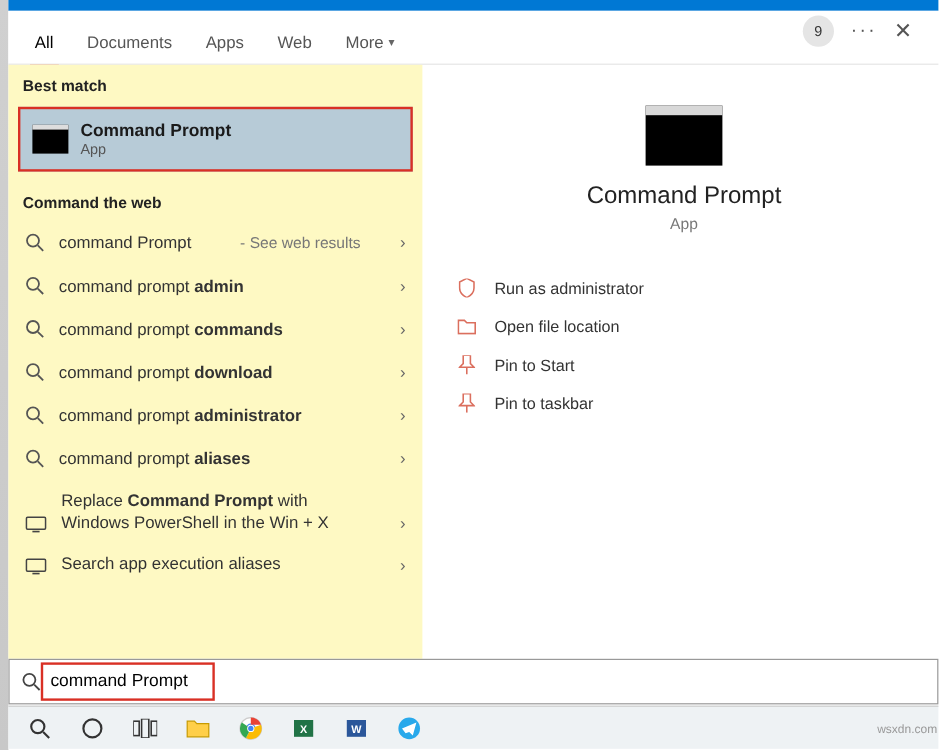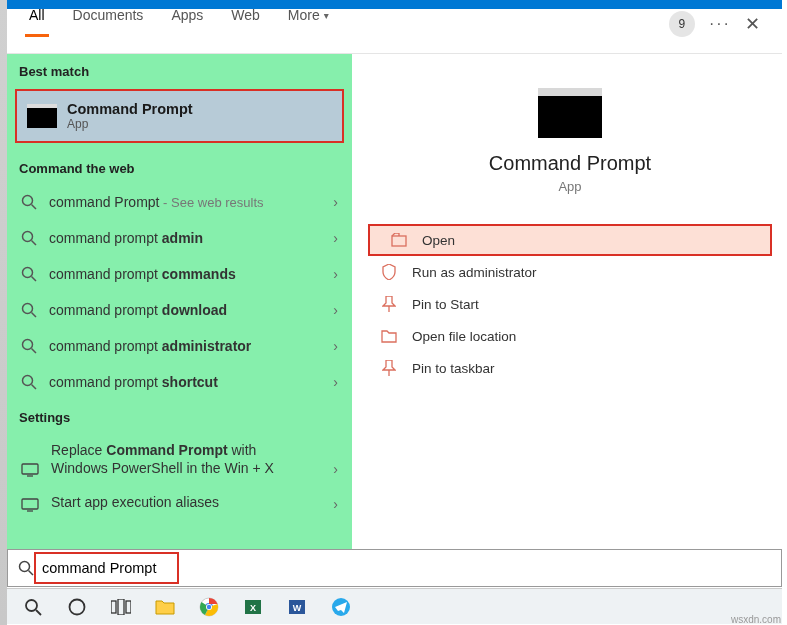--- a/index.html
+++ b/index.html
@@ -1,57 +1,57 @@
 <!DOCTYPE html>
 <html><head>
 <meta charset="utf-8">
 <style>
 * { margin: 0; padding: 0; box-sizing: border-box; font-family: "Segoe UI", -apple-system, sans-serif; }
 body { width: 787px; height: 625px; background: #fff; position: relative; overflow: hidden; }
 .edge-left { position: absolute; left: 0; top: 0; width: 7px; height: 625px; background: linear-gradient(#d0d0d0,#c8c8c8); }
 .top-strip { position: absolute; left: 7px; top: 0; width: 775px; height: 9px; background: #0078d4; }
-.tab-bar { position: absolute; left: 7px; top: 9px; width: 775px; height: 45px; background: #fff; display: flex; align-items: flex-end; padding: 16px 8px; border-bottom: 1px solid #e5e5e5; }
+.tab-bar { position: absolute; left: 7px; top: 9px; width: 775px; height: 45px; background: #fff; display: flex; align-items: flex-start; padding: 4px 8px; border-bottom: 1px solid #e5e5e5; }
 .tab { padding: 0 14px; height: 44px; display: flex; align-items: center; font-size: 14px; color: #555; cursor: pointer; position: relative; }
 .tab.active { color: #000; font-weight: 400; }
 .tab.active::after { content: ""; position: absolute; bottom: 0; left: 10px; right: 10px; height: 3px; background: #f7630c; }
 .tab-right { margin-left: auto; display: flex; align-items: center; gap: 14px; padding-right: 14px; }
 .badge9 { width: 26px; height: 26px; border-radius: 50%; background: #e5e5e5; display: flex; align-items: center; justify-content: center; font-size: 12px; color: #333; }
 .dots { font-size: 16px; color: #555; cursor: pointer; letter-spacing: 2px; }
 .closex { font-size: 18px; color: #555; cursor: pointer; font-weight: 300; }
-.left-pane { position: absolute; left: 7px; top: 54px; width: 345px; height: 495px; background: #86efac; overflow: hidden; }
+.left-pane { position: absolute; left: 7px; top: 54px; width: 345px; height: 495px; background: #fef9c3; overflow: hidden; }
 .section-h { padding: 10px 12px 8px; font-size: 13px; font-weight: 700; color: #222; }
 .best-match-item { margin: 2px 8px 8px; height: 54px; border: 2px solid #d93025; background: #b7cbd7; display: flex; align-items: center; padding: 6px 10px; gap: 10px; cursor: pointer; }
 .cmd-mini { width: 30px; height: 24px; background: #000; position: relative; }
 .cmd-mini::before { content: ""; position: absolute; top: 0; left: 0; right: 0; height: 4px; background: #ddd; }
 .bm-texts { display: flex; flex-direction: column; }
 .bm-title { font-size: 14.5px; font-weight: 600; color: #1a1a1a; }
 .bm-sub { font-size: 12px; color: #555; }
 .row { display: flex; align-items: center; height: 36px; padding: 0 14px; gap: 12px; cursor: pointer; position: relative; }
 .row .search-ico { width: 16px; height: 16px; flex-shrink: 0; }
 .row .txt { font-size: 14px; color: #333; flex: 1; white-space: nowrap; overflow: hidden; }
 .row .txt b { font-weight: 700; }
-.row .faint { color: #777; font-size: 13px; }
+.row .faint { color: #777; font-size: 13px; margin-left: 37px; }
 .row .chev { color: #666; font-size: 14px; }
 .settings-row .set-ico { width: 18px; height: 14px; flex-shrink: 0; color: #444; }
 .settings-row { height: auto; padding: 8px 14px; align-items: flex-end; }
 .settings-row .txt { line-height: 1.3; }
 .right-pane { position: absolute; left: 360px; top: 62px; width: 420px; height: 485px; background: #fff; }
 .preview-icon { width: 64px; height: 50px; background: #000; margin: 26px auto 14px; position: relative; }
 .preview-icon::before { content: ""; position: absolute; top: 0; left: 0; right: 0; height: 8px; background: #d8d8d8; }
 .preview-title { text-align: center; font-size: 20px; color: #222; margin-bottom: 4px; }
 .preview-sub { text-align: center; font-size: 13px; color: #777; margin-bottom: 30px; }
 .action { display: flex; align-items: center; height: 32px; padding: 0 20px; gap: 14px; cursor: pointer; font-size: 13.5px; color: #333; }
 .action .aicon { width: 18px; height: 16px; flex-shrink: 0; color: #db6f5e; display: flex; align-items: center; justify-content: center; }
 .action.highlight { background: #fde0d6; margin: 0 8px; border: 2px solid #d93025; }
 .search-box { position: absolute; left: 7px; top: 549px; width: 775px; height: 38px; background: #fff; border: 1px solid #999; display: flex; align-items: center; padding: 0 10px; gap: 8px; }
 .search-box .red-rect { position: absolute; left: 26px; top: 2px; width: 145px; height: 32px; border: 2px solid #d93025; pointer-events: none; }
 .search-box input { border: none; outline: none; font-size: 14.5px; flex: 1; background: transparent; }
 .taskbar { position: absolute; left: 7px; top: 588px; width: 775px; height: 36px; background: #eef2f4; border-top: 1px solid #ccc; display: flex; align-items: center; padding: 0 6px; gap: 4px; }
 .tb-item { width: 40px; height: 30px; display: flex; align-items: center; justify-content: center; cursor: pointer; }
-.watermark { position: absolute; right: 6px; bottom: 0; font-size: 10px; color: #999; }
+.watermark { position: absolute; right: 6px; bottom: 11px; font-size: 10px; color: #999; }
 svg { display: block; }
 </style>
 </head>
 <body>
 
 <div class="edge-left"></div>
 <div class="top-strip"></div>
 
 <div class="tab-bar">
   <div class="tab active">All</div>
@@ -119,83 +119,73 @@
           <line x1="10.5" y1="10.5" x2="15" y2="15" stroke="#555" stroke-width="1.5"></line>
         </svg>
     <span class="txt">command prompt <b>administrator</b><span class="faint"></span></span>
     <span class="chev">›</span>
       </div>
       <div class="row">
     <svg class="search-ico" viewBox="0 0 16 16">
           <circle cx="6.5" cy="6.5" r="5" fill="none" stroke="#555" stroke-width="1.5"></circle>
           <line x1="10.5" y1="10.5" x2="15" y2="15" stroke="#555" stroke-width="1.5"></line>
         </svg>
-    <span class="txt">command prompt <b>shortcut</b><span class="faint"></span></span>
-    <span class="chev">›</span>
-      </div>
-    </div>
-
-  <div class="section-h">Settings</div>
+    <span class="txt">command prompt <b>aliases</b><span class="faint"></span></span>
+    <span class="chev">›</span>
+      </div>
+    </div>
+
   <div id="settings-rows">
       <div class="row settings-row">
     <svg class="set-ico" viewBox="0 0 18 14">
           <rect x="1" y="1" width="16" height="10" rx="1" fill="none" stroke="#444" stroke-width="1.3"></rect>
           <line x1="6" y1="13" x2="12" y2="13" stroke="#444" stroke-width="1.3"></line>
         </svg>
     <span class="txt">Replace <b>Command Prompt</b> with<br>Windows PowerShell in the Win + X</span>
     <span class="chev">›</span>
       </div>
       <div class="row settings-row">
     <svg class="set-ico" viewBox="0 0 18 14">
           <rect x="1" y="1" width="16" height="10" rx="1" fill="none" stroke="#444" stroke-width="1.3"></rect>
           <line x1="6" y1="13" x2="12" y2="13" stroke="#444" stroke-width="1.3"></line>
         </svg>
-    <span class="txt">Start app execution aliases</span>
+    <span class="txt">Search app execution aliases</span>
     <span class="chev">›</span>
       </div>
     </div>
 </div>
 
 <div class="right-pane">
   <div class="preview-icon"></div>
   <div class="preview-title">Command Prompt</div>
   <div class="preview-sub">App</div>
 
-  <div class="action highlight">
-    <span class="aicon">
-        <svg width="16" height="14" viewBox="0 0 16 14">
-          <rect x="1" y="3" width="14" height="10" fill="none" stroke="currentColor" stroke-width="1.3"></rect>
-          <path d="M1 3 L4 0 L8 0 L8 3" fill="none" stroke="currentColor" stroke-width="1.3"></path>
-        </svg>
-      </span>
-    <span>Open</span>
-  </div>
   <div class="action">
     <span class="aicon">
         <svg width="14" height="16" viewBox="0 0 14 16">
           <path d="M7 0 L13 3 L13 8 Q13 13 7 16 Q1 13 1 8 L1 3 Z" fill="none" stroke="currentColor" stroke-width="1.3"></path>
         </svg>
       </span>
     <span>Run as administrator</span>
   </div>
   <div class="action">
     <span class="aicon">
+        <svg width="16" height="14" viewBox="0 0 16 14">
+          <path d="M1 2 L6 2 L8 4 L15 4 L15 13 L1 13 Z" fill="none" stroke="currentColor" stroke-width="1.3"></path>
+        </svg>
+      </span>
+    <span>Open file location</span>
+  </div>
+  <div class="action">
+    <span class="aicon">
         <svg width="14" height="16" viewBox="0 0 14 16">
           <path d="M4 0 L10 0 L10 7 L13 10 L1 10 L4 7 Z M7 10 L7 16" fill="none" stroke="currentColor" stroke-width="1.3"></path>
         </svg>
       </span>
     <span>Pin to Start</span>
-  </div>
-  <div class="action">
-    <span class="aicon">
-        <svg width="16" height="14" viewBox="0 0 16 14">
-          <path d="M1 2 L6 2 L8 4 L15 4 L15 13 L1 13 Z" fill="none" stroke="currentColor" stroke-width="1.3"></path>
-        </svg>
-      </span>
-    <span>Open file location</span>
   </div>
   <div class="action">
     <span class="aicon">
         <svg width="14" height="16" viewBox="0 0 14 16">
           <path d="M4 0 L10 0 L10 7 L13 10 L1 10 L4 7 Z M7 10 L7 16" fill="none" stroke="currentColor" stroke-width="1.3"></path>
         </svg>
       </span>
     <span>Pin to taskbar</span>
   </div>
 </div>

